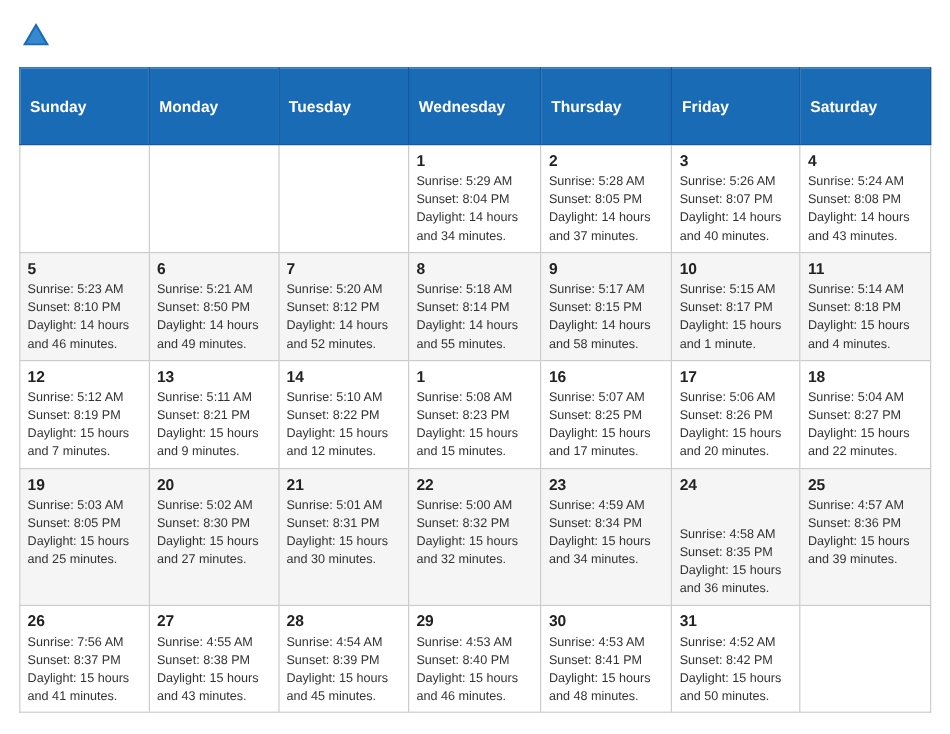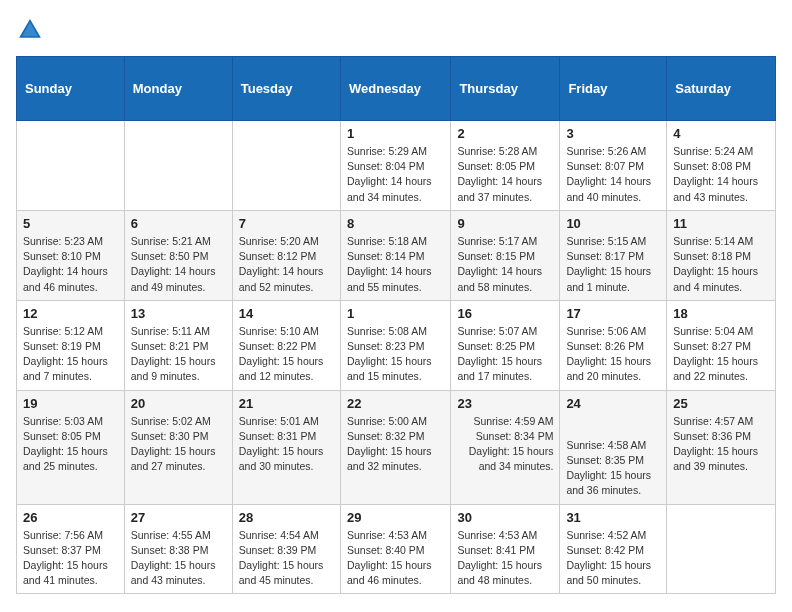--- a/index.html
+++ b/index.html
@@ -281,21 +281,21 @@
         </td>
         <td>
           <div class="day-number">22</div>
           <div class="day-info" style="white-space: pre-line;">Sunrise: 5:00 AM
 Sunset: 8:32 PM
 Daylight: 15 hours
 and 32 minutes.</div>
         </td>
         <td>
           <div class="day-number">23</div>
-          <div class="day-info" style="white-space: pre-line; text-align: right;">Sunrise: 4:59 AM
+          <div class="day-info" style="white-space: pre-line;">Sunrise: 4:59 AM
 Sunset: 8:34 PM
 Daylight: 15 hours
 and 34 minutes.</div>
         </td>
         <td>
           <div class="day-number">24</div>
           <div class="day-info" style="white-space: pre-line; margin-top: 27px;">Sunrise: 4:58 AM
 Sunset: 8:35 PM
 Daylight: 15 hours
 and 36 minutes.</div>

